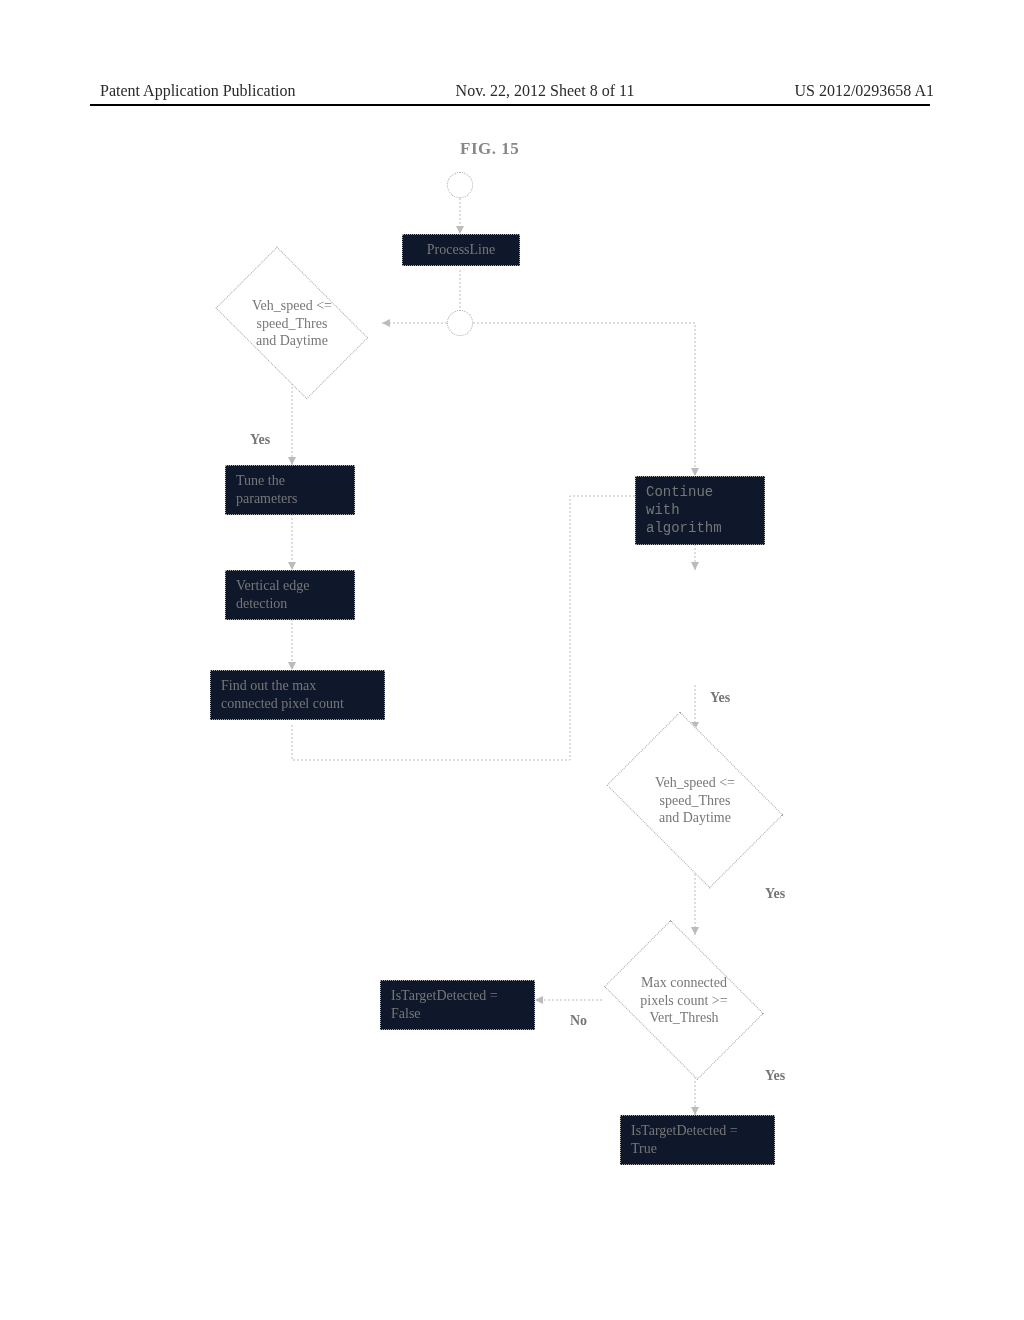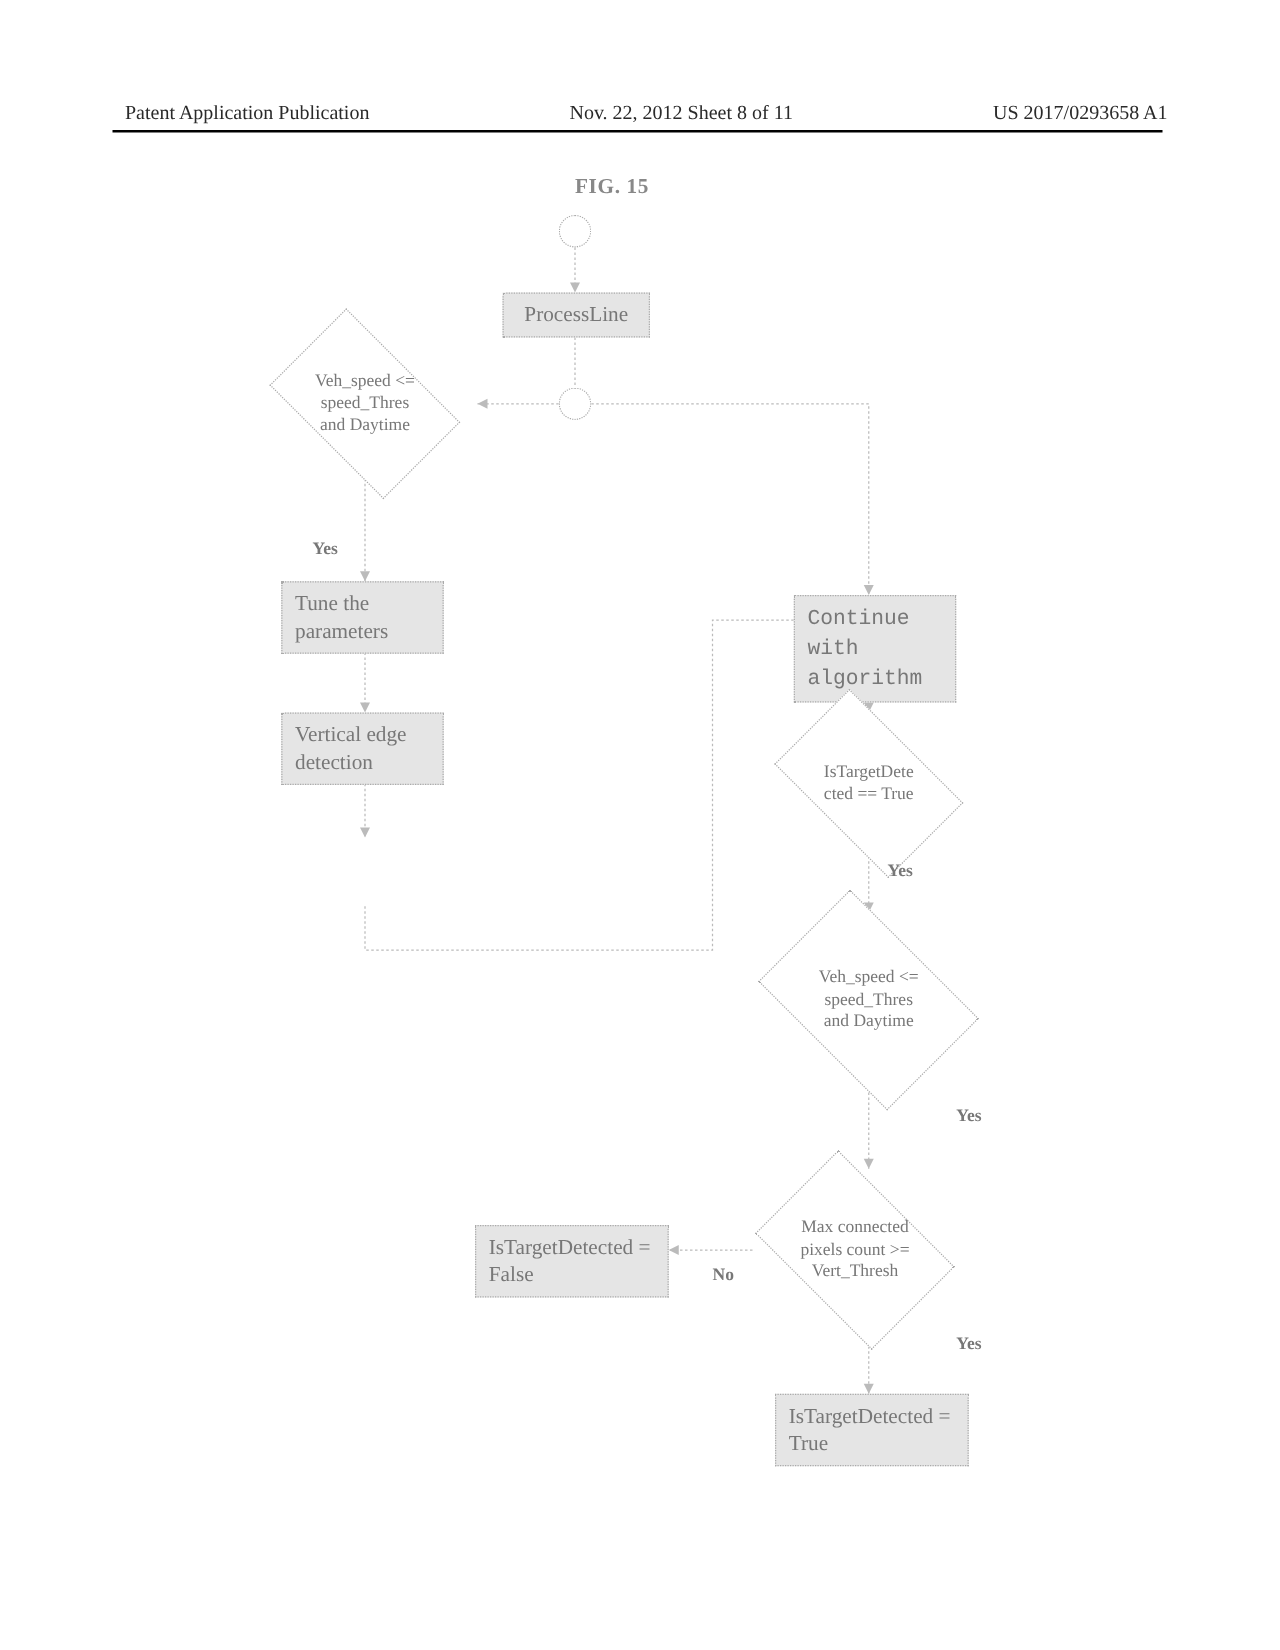--- a/index.html
+++ b/index.html
@@ -43,25 +43,25 @@
   .canvas {
     position: absolute;
     top: 170px;
     left: 150px;
     width: 720px;
     height: 1040px;
   }
   .box {
     position: absolute;
     border: 1px dotted #aaa;
-    font-size: 17px;
+    font-size: 14px;
     color: #777;
     padding: 6px 10px;
     line-height: 1.3;
-    background: #e5e5e5;
+    background: #0f172a;
     text-align: left;
   }
   .diamond {
     position: absolute;
     width: 180px;
     height: 120px;
   }
   .diamond::before {
     content: '';
     position: absolute;
@@ -110,21 +110,21 @@
     fill: #bbb;
     stroke: none;
   }
 </style>
 </head>
 <body>
 
 <div class="header">
   <span>Patent Application Publication</span>
   <span>Nov. 22, 2012  Sheet 8 of 11</span>
-  <span>US 2017/0293658 A1</span>
+  <span>US 2012/0293658 A1</span>
 </div>
 <div class="header-rule"></div>
 
 <div class="fig-label">FIG. 15</div>
 
 <div class="canvas">
 
   <svg class="lines" viewBox="0 0 720 1040">
 
     <line x1="310" y1="28" x2="310" y2="64"></line>
@@ -184,30 +184,30 @@
   <div class="box" style="left:75px; top:400px; width:130px;">
     <span style="white-space:pre-line;">Vertical edge
 detection</span>
   </div>
 
   <div class="box" style="left:75px; top:295px; width:130px;">
     <span style="white-space:pre-line;">Tune the
 parameters</span>
   </div>
 
+  <div class="box" style="left:60px; top:500px; width:175px;">
+    <span style="white-space:pre-line;">Find out the max
+connected pixel count</span>
+  </div>
 
   <div class="box" style="left:485px; top:306px; width:130px;">
     <span style="white-space:pre-line;font-family:Liberation Mono, monospace;">Continue with
 algorithm</span>
   </div>
 
-  <div class="diamond" style="left:455px; top:398px; width:180px; height:118px;">
-    <div class="dlabel" style="white-space:pre-line;">IsTargetDete
-cted == True</div>
-  </div>
   <div class="edge-label" style="left:560px; top:520px;">Yes</div>
 
   <div class="diamond" style="left:443px; top:558px; width:204px; height:144px;">
     <div class="dlabel" style="white-space:pre-line;">Veh_speed &lt;=
 speed_Thres
 and Daytime</div>
   </div>
   <div class="edge-label" style="left:615px; top:716px;">Yes</div>
 
   <div class="diamond" style="left:442px; top:765px; width:184px; height:130px;">

